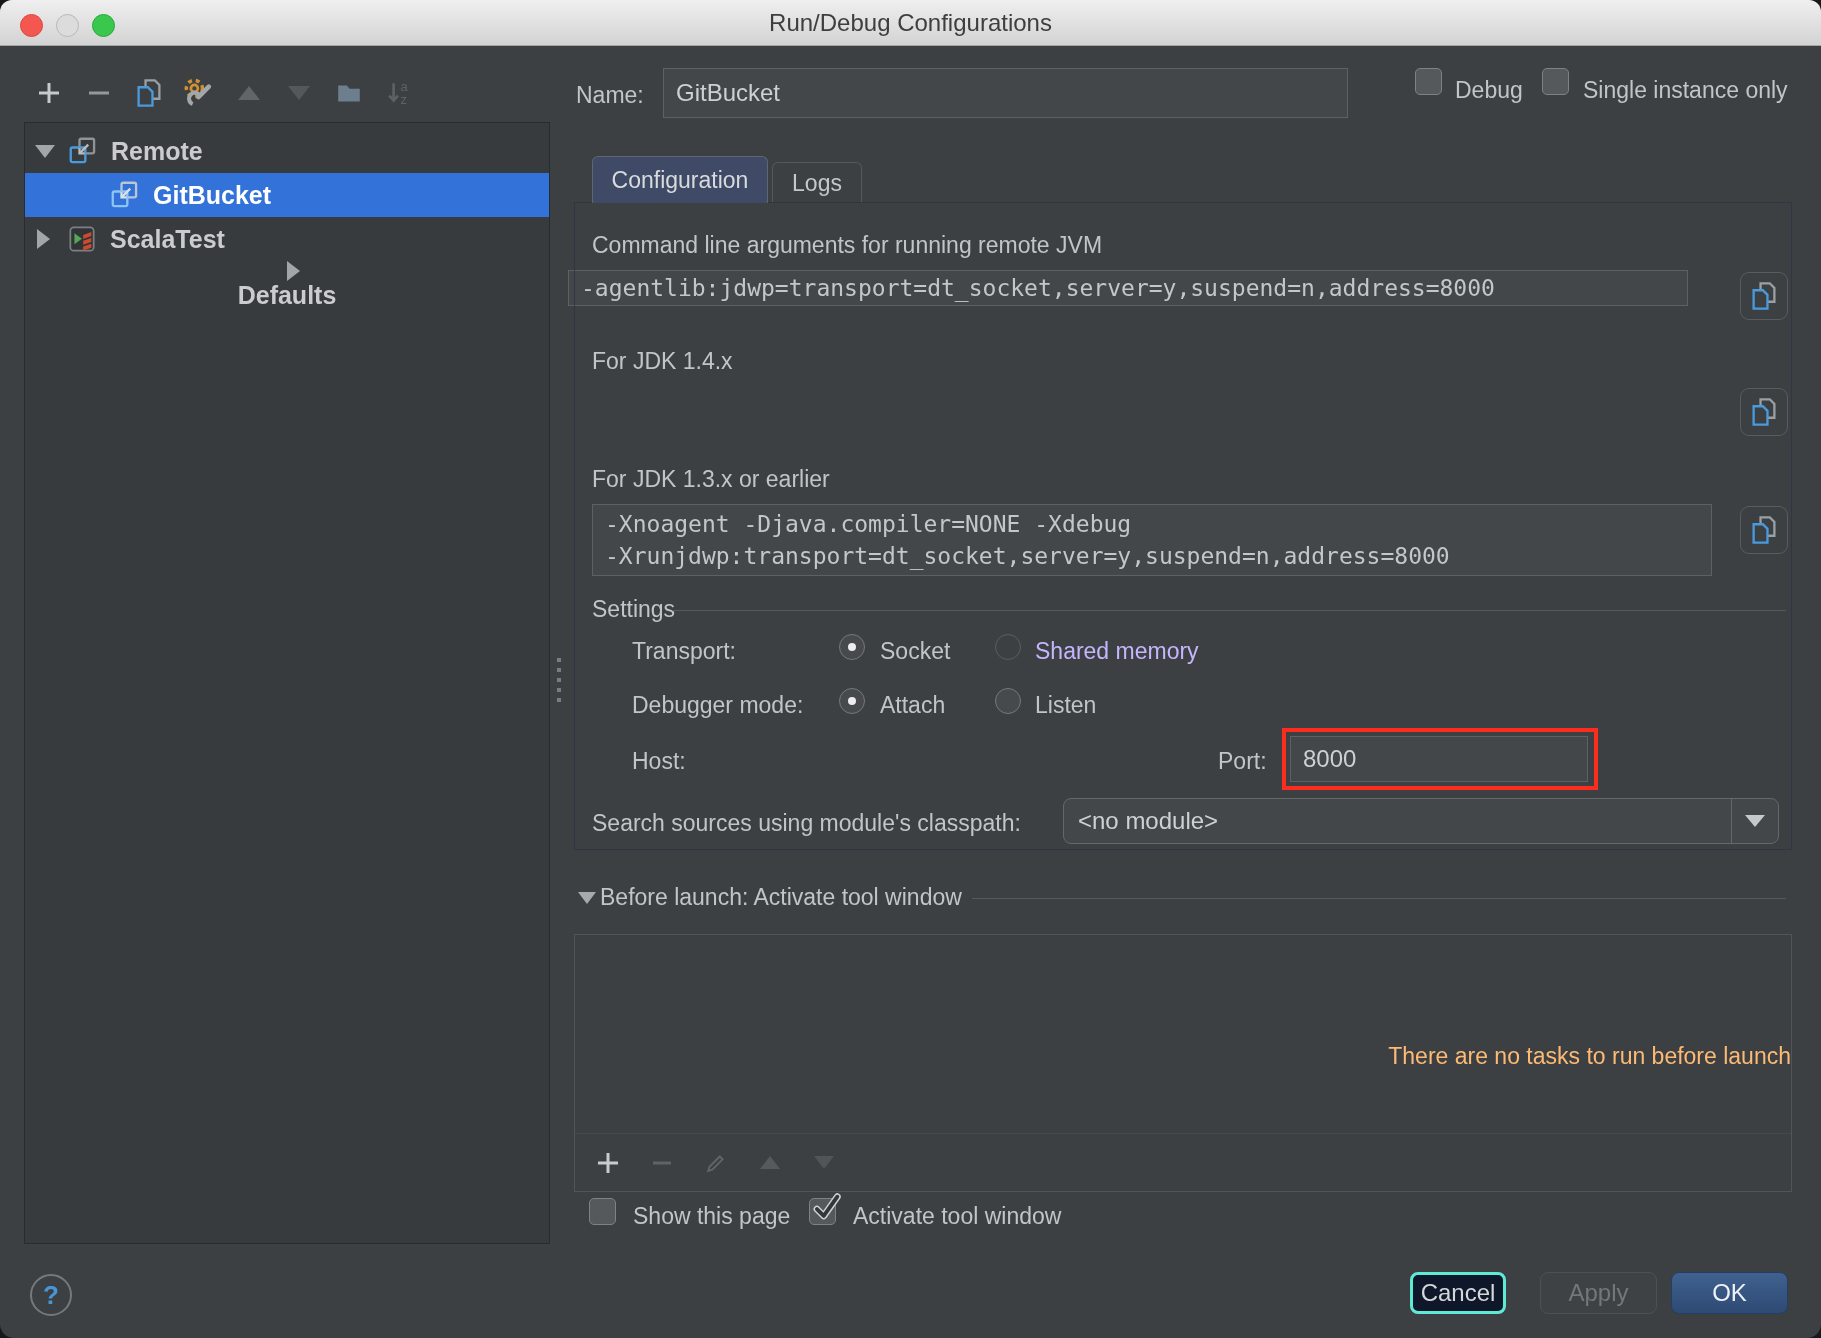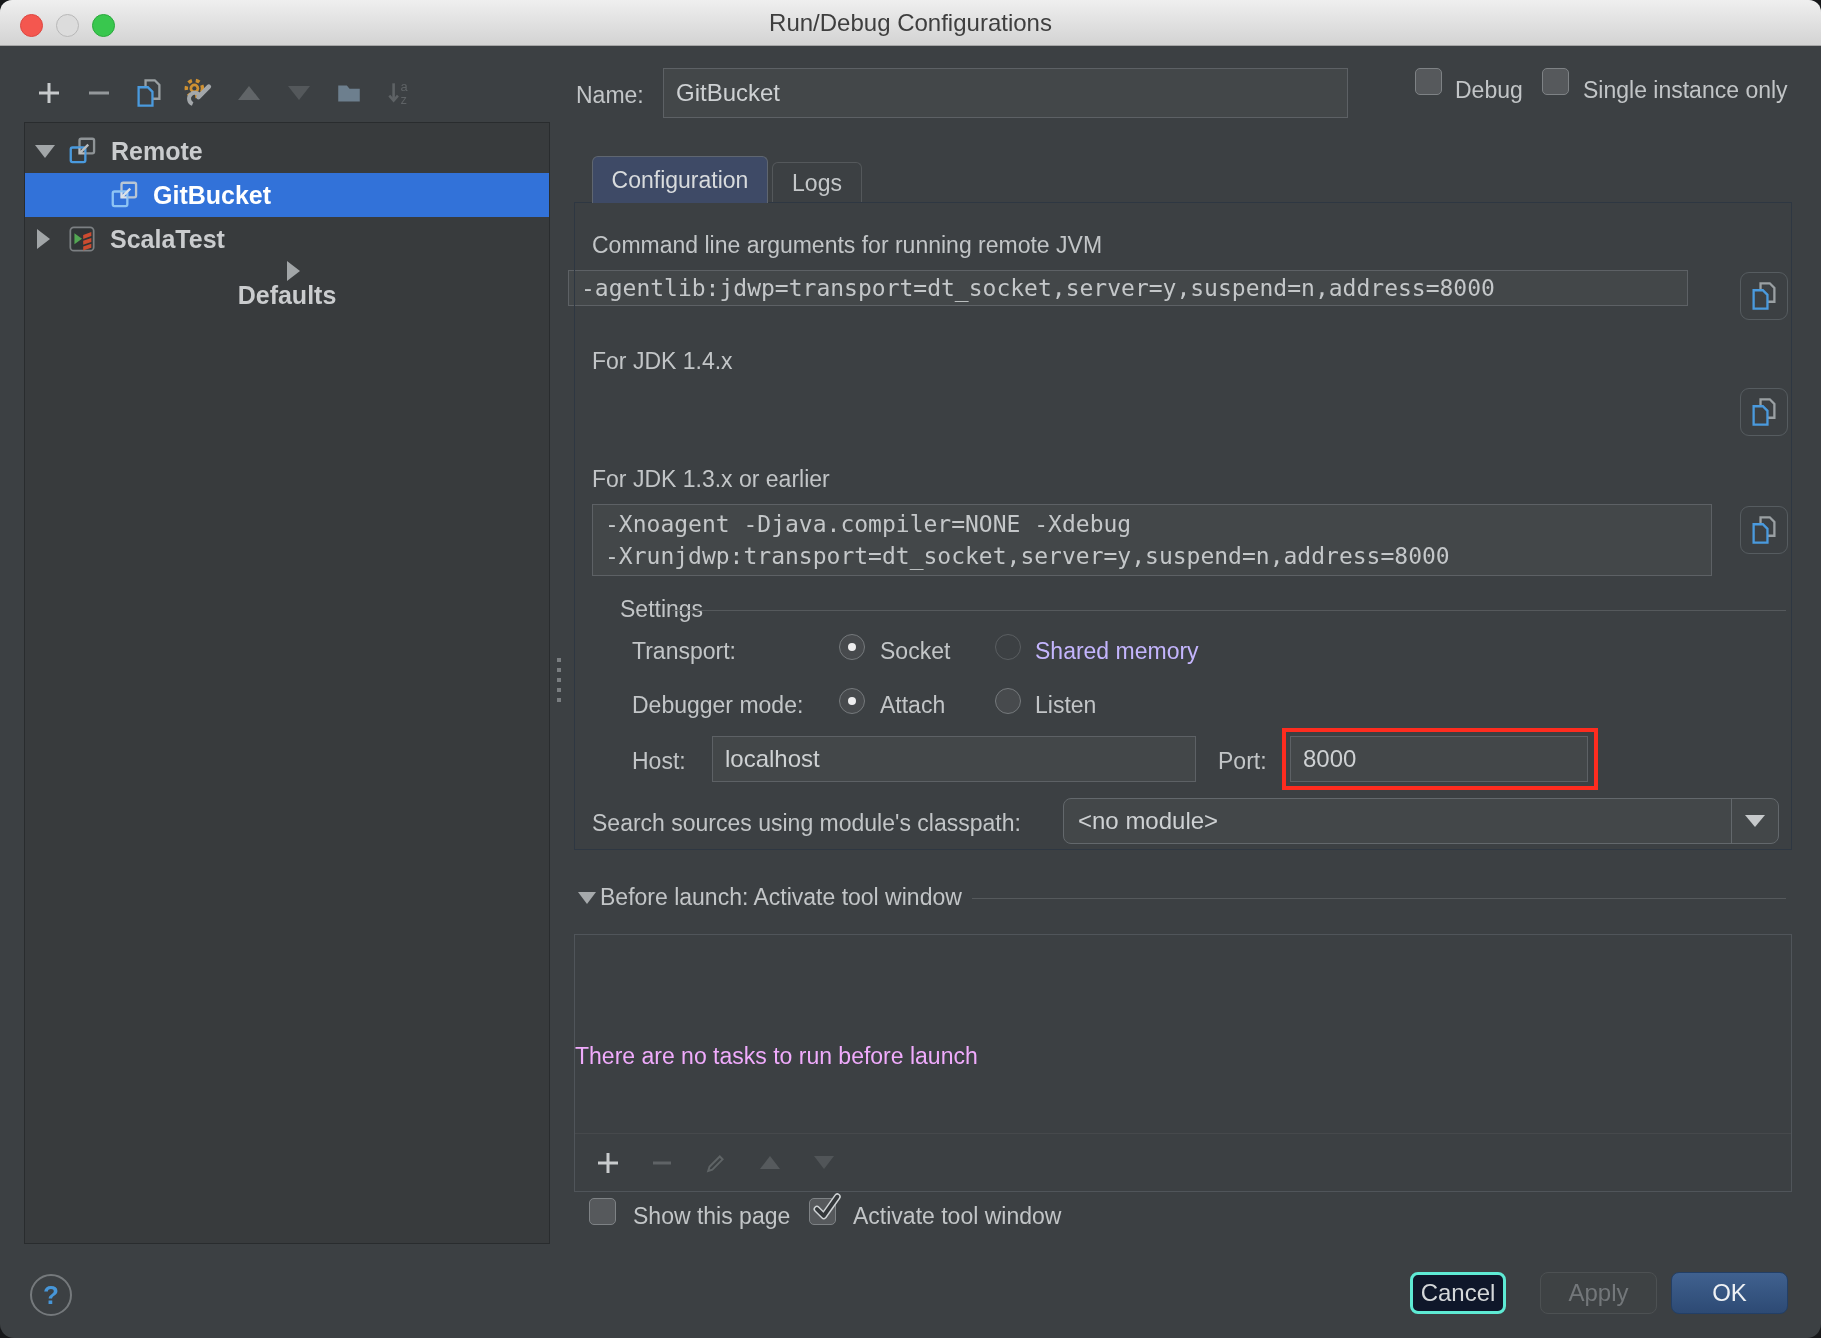--- a/index.html
+++ b/index.html
@@ -64,21 +64,21 @@
   .dd-arrow-box{position:absolute;right:0;top:0;width:47px;height:44px;border-left:1px solid #63686c;
     display:flex;align-items:center;justify-content:center;}
   .dd-tri{width:0;height:0;border-left:10px solid transparent;border-right:10px solid transparent;border-top:12px solid #c6c9cb;}
   .red-annot{position:absolute;left:1282px;top:728px;width:316px;height:62px;border:4px solid #fe2c1f;z-index:5;}
   .splitter{position:absolute;left:557px;top:658px;width:4px;height:46px;
     background-image:repeating-linear-gradient(#797d80 0 4px,transparent 4px 10px);}
   
   .bl-tri{position:absolute;left:578px;top:892px;width:0;height:0;
     border-left:9px solid transparent;border-right:9px solid transparent;border-top:12px solid #a6aaac;}
   .bl-box{position:absolute;left:574px;top:934px;width:1218px;height:258px;border:1px solid #50555a;}
-  .bl-msg{position:absolute;left:0;right:0;top:108px;text-align:left;font-size:23px;color:#f0abfc;}
+  .bl-msg{position:absolute;left:0;right:0;top:108px;text-align:right;font-size:23px;color:#fdba74;}
   .bl-toolbar{position:absolute;left:0;right:0;bottom:0;height:58px;border-top:1px solid #46494c;
     display:flex;align-items:center;gap:24px;padding-left:18px;}
   .bli{width:30px;height:30px;display:flex;align-items:center;justify-content:center;}
   .tri-up-s{width:0;height:0;border-left:10px solid transparent;border-right:10px solid transparent;border-bottom:13px solid #565a5d;}
   .tri-down-s{width:0;height:0;border-left:10px solid transparent;border-right:10px solid transparent;border-top:13px solid #515558;}
   
   .btn{position:absolute;top:1272px;height:42px;border-radius:8px;display:flex;align-items:center;
     justify-content:center;font-size:24px;}
   .btn.cancel{left:1410px;width:96px;background:#0f172a;border:3px solid #5eead4;color:#d4d7d9;}
   .btn.apply{left:1540px;width:117px;background:#3e4244;border:1px solid #4d5153;color:#73777a;}
@@ -235,37 +235,36 @@
     <span>-Xnoagent -Djava.compiler=NONE -Xdebug</span>
     <span>-Xrunjdwp:transport=dt_socket,server=y,suspend=n,address=8000</span>
   </div>
   <div class="copy-btn" style="left:1740px;top:506px;">
     <svg width="30" height="30" viewBox="0 0 26 26">
       <path d="M10 2 h8 l4 4 v12 h-12 z" fill="none" stroke="#9aa0a3" stroke-width="2"></path>
       <path d="M4 8 h8 l4 4 v12 h-12 z" fill="#3c4043" stroke="#4a9ade" stroke-width="2"></path>
     </svg>
   </div>
 
-  <div class="lbl" style="left:620px;top:596px;">Settings</div>
+  <div class="lbl" style="left:592px;top:596px;">Settings</div>
   <div class="hline" style="left:672px;top:610px;width:1114px;"></div>
 
   <div class="lbl" style="left:632px;top:638px;">Transport:</div>
   <span class="radio sel" style="left:839px;top:634px;"></span>
   <div class="lbl" style="left:880px;top:638px;">Socket</div>
   <span class="radio dis" style="left:995px;top:634px;"></span>
   <div class="lbl dim" style="left:1035px;top:638px;">Shared memory</div>
 
   <div class="lbl" style="left:632px;top:692px;">Debugger mode:</div>
   <span class="radio sel" style="left:839px;top:688px;"></span>
   <div class="lbl" style="left:880px;top:692px;">Attach</div>
   <span class="radio" style="left:995px;top:688px;"></span>
   <div class="lbl" style="left:1035px;top:692px;">Listen</div>
 
   <div class="lbl" style="left:632px;top:748px;">Host:</div>
-  <div class="tfield" style="left:712px;top:736px;width:484px;height:46px;">localhost</div>
   <div class="lbl" style="left:1218px;top:748px;">Port:</div>
   <div class="tfield" style="left:1290px;top:736px;width:298px;height:46px;">8000</div>
   <div class="red-annot"></div>
 
   <div class="lbl" style="left:592px;top:810px;">Search sources using module's classpath:</div>
   <div class="dropdown">
     <span>&lt;no module&gt;</span>
     <span class="dd-arrow-box">
       <span class="dd-tri"></span>
     </span>

